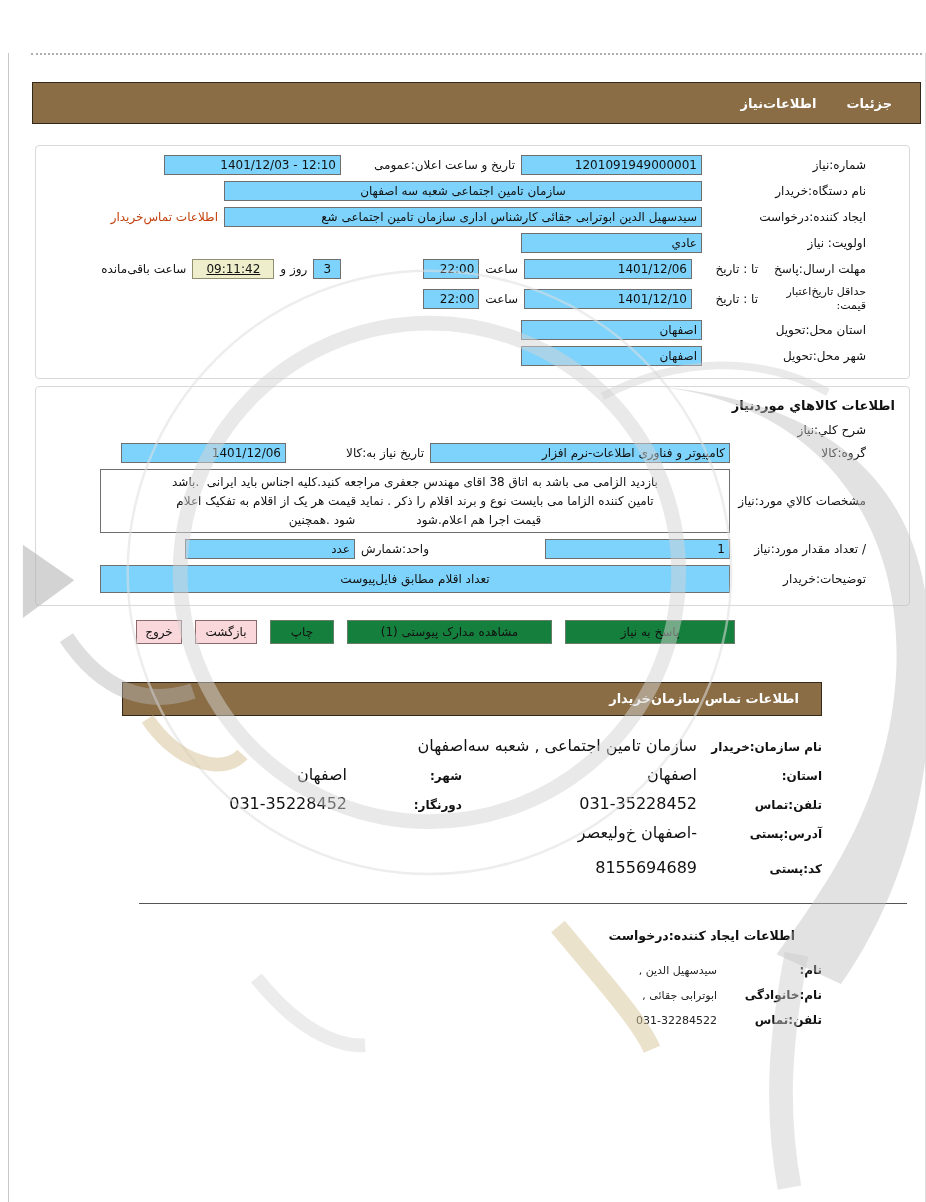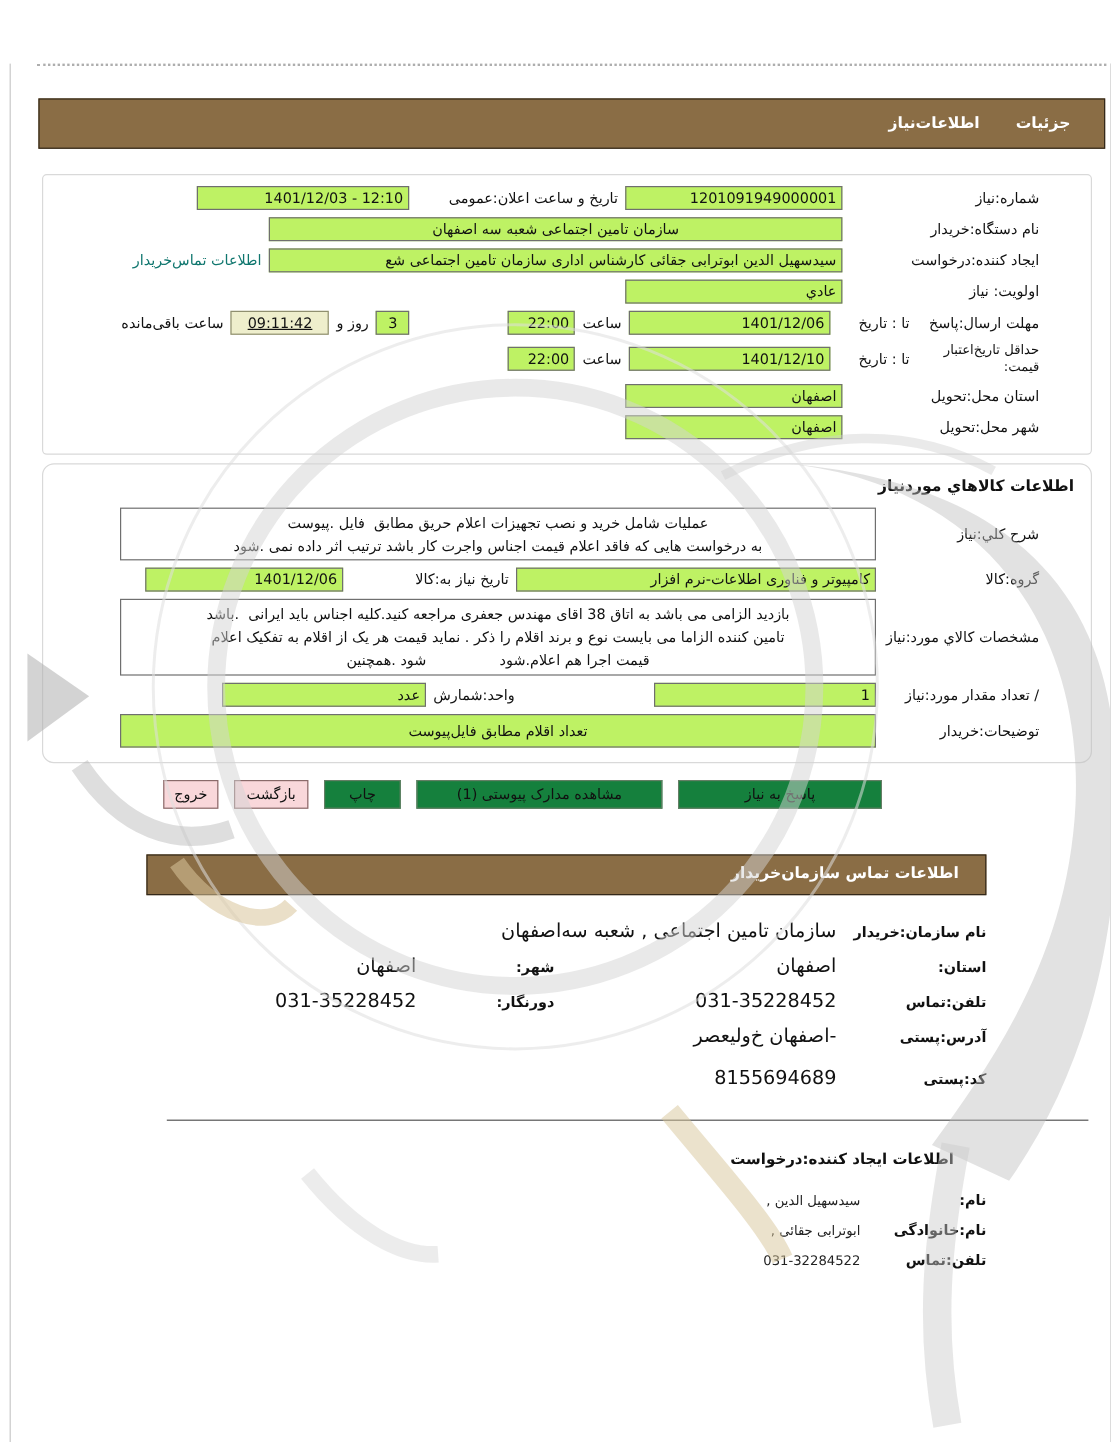--- a/index.html
+++ b/index.html
@@ -22,51 +22,51 @@
     background:#8a6d45;border:1px solid #33281a;color:#fff;
     font-size:13px;font-weight:bold;display:flex;align-items:center;
   }
   .bar1{height:40px;margin:27px 4px 0 23px;padding-right:28px;gap:30px;}
   .bar2{height:34px;width:700px;box-sizing:border-box;margin:38px 103px 0 113px;padding-right:22px;}
 
   .sec{
     border:1px solid #d9d9d9;border-radius:4px;background:#fff;
     margin:21px 15px 0 26px;padding:9px 14px 10px 8px;
   }
-  .sec2{margin-top:7px;border-radius:10px;}
+  .sec2{margin-top:7px;}
   .sec-heading{font-weight:bold;font-size:13px;margin:2px 0 10px 0;}
 
   .row{display:flex;align-items:center;gap:6px;margin-bottom:6px;padding-right:29px;}
   .row:last-child{margin-bottom:2px;}
   .lab{flex-shrink:0;font-size:12px;white-space:nowrap;}
   .lab.wrap{white-space:pre-line;line-height:1.3;font-size:11px;}
   .mini{flex-shrink:0;font-size:12px;white-space:nowrap;}
 
   .box{
-    border:1px solid #6f6f6f;background:#bef264;height:20px;box-sizing:border-box;
+    border:1px solid #6f6f6f;background:#7dd3fc;height:20px;box-sizing:border-box;
     display:flex;align-items:center;justify-content:flex-start;
     padding:0 4px;font-size:12px;flex-shrink:0;overflow:hidden;white-space:nowrap;
   }
   .box.center{justify-content:center;}
   .box.yellow{background:#eeeecc;border-color:#8f8f6f;text-decoration:underline;}
   .tarea{
     border:1px solid #6f6f6f;background:#fff;box-sizing:border-box;flex-shrink:0;
     width:630px;padding:3px 6px;font-size:12px;text-align:center;
     white-space:pre-wrap;line-height:19px;overflow:hidden;
   }
   .tarea.h44{height:44px;} .tarea.h64{height:64px;}
   .notesbox{height:28px;}
 
   .w28{width:28px}.w56{width:56px}.w60{width:60px}.w82{width:82px}.w102{width:102px}
   .w130{width:130px}.w132{width:132px}.w158{width:158px}.w165{width:165px}.w168{width:168px}
   .w170{width:170px}.w177{width:177px}.w181{width:181px}.w185{width:185px}
   .w300{width:300px}.w478{width:478px}.w630{width:630px}
   .sp70{width:70px;flex-shrink:0}.sp104{width:104px;flex-shrink:0}
 
-  .link{color:#0f766e;font-size:12px;white-space:nowrap;cursor:pointer;}
+  .link{color:#c2410c;font-size:12px;white-space:nowrap;cursor:pointer;}
 
   .btnrow{display:flex;align-items:center;gap:13px;margin:14px 190px 0 0;}
   .btn{
     height:24px;box-sizing:border-box;border:1px solid #6f6f6f;font-size:12px;
     display:flex;align-items:center;justify-content:center;flex-shrink:0;cursor:pointer;
   }
   .btn.green{background:#15803d;border-color:#657e65;}
   .btn.pink{background:#f9d7da;border-color:#8a6a6a;}
   .bw1{width:170px}.bw2{width:205px}.bw3{width:64px}.bw4{width:62px}.bw5{width:46px}
 
@@ -159,22 +159,20 @@
       <div class="row">
         <div class="lab w158">شهر محل:تحویل</div>
         <div class="box w181">اصفهان</div>
       </div>
     </div>
 
     <div class="sec sec2">
       <div class="sec-heading">اطلاعات کالاهاي موردنیاز</div>
       <div class="row">
         <div class="lab w130">شرح کلي:نیاز</div>
-        <div class="tarea h44">عملیات شامل خرید و نصب تجهیزات اعلام حریق مطابق  فایل .پیوست
-به درخواست هایی که فاقد اعلام قیمت اجناس واجرت کار باشد ترتیب اثر داده نمی .شود</div>
       </div>
       <div class="row">
         <div class="lab w130">گروه:کالا</div>
         <div class="box w300">کامپیوتر و فناوری اطلاعات-نرم افزار</div>
         <div class="mini w132">تاریخ نیاز به:کالا</div>
         <div class="box w165">1401/12/06</div>
       </div>
       <div class="row">
         <div class="lab w130">مشخصات کالاي مورد:نیاز</div>
         <div class="tarea h64">بازدید الزامی می باشد به اتاق 38 اقای مهندس جعفری مراجعه کنید.کلیه اجناس باید ایرانی  .باشد

